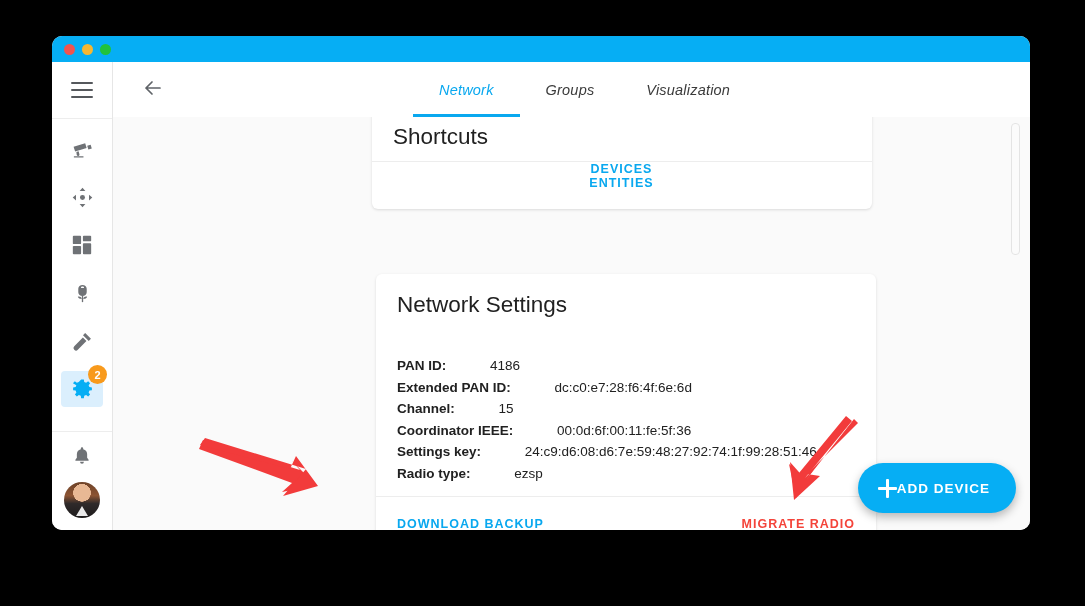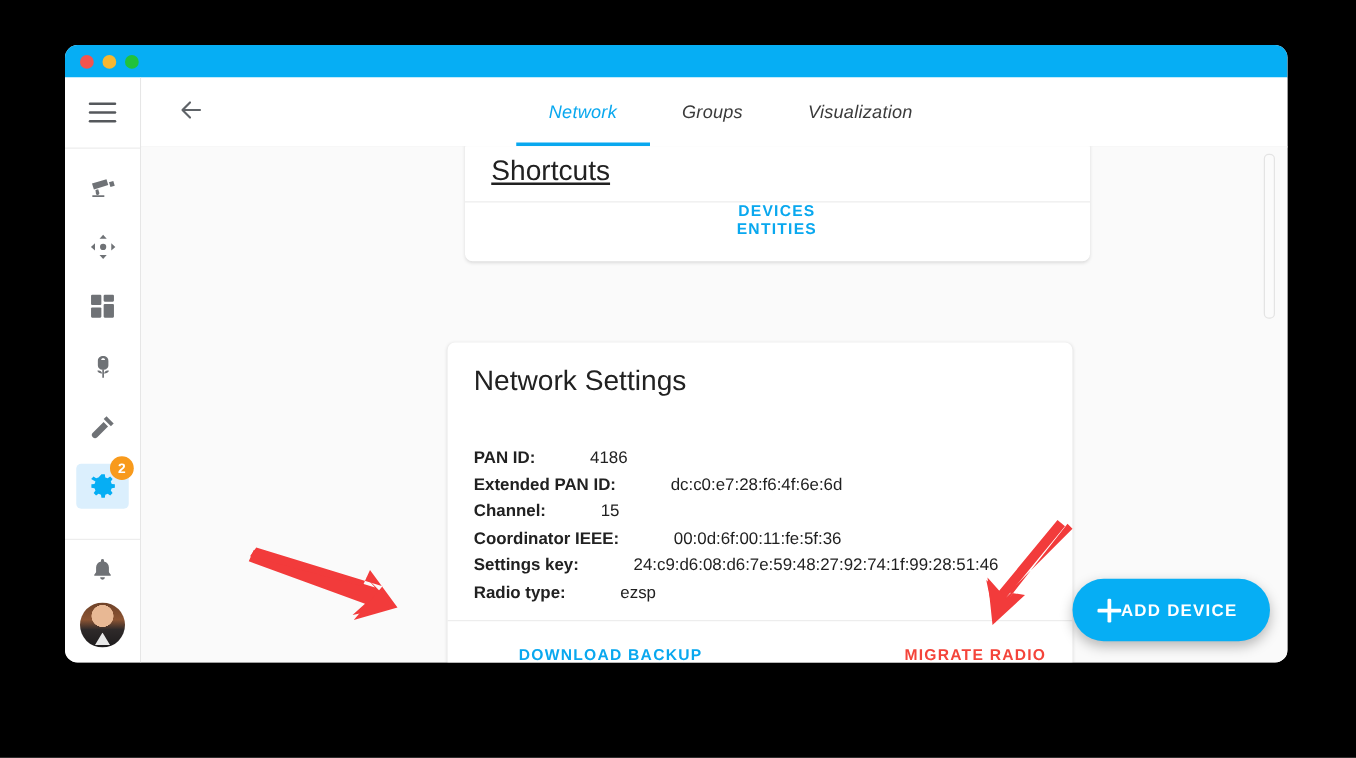--- a/index.html
+++ b/index.html
@@ -225,21 +225,20 @@
     top: -48px;
     width: 500px;
     height: 140px;
   }
   #card-shortcuts .card-title {
     position: absolute;
     left: 21px;
     top: 55px;
     font-size: 22.5px;
     color: #212121;
-    text-decoration: underline;
   }
   #shortcuts-actions {
     position: absolute;
     left: 0; right: 0; bottom: 0;
     height: 47px;
     border-top: 1px solid #ededed;
     display: flex;
     align-items: center;
     padding-left: 21px;
     flex-direction: column;
@@ -249,21 +248,21 @@
     font-weight: bold;
     letter-spacing: 1px;
     color: #09a8ef;
     margin-right: 22px;
     white-space: nowrap;
   }
   .text-btn.danger { color: #f4443a; }
 
   
   #card-network {
-    left: 245px;
+    left: 263px;
     top: 157px;
     width: 500px;
     height: 276px;
   }
   #card-network .card-title {
     position: absolute;
     left: 21px;
     top: 18px;
     font-size: 22.5px;
     color: #212121;
@@ -283,21 +282,21 @@
     position: absolute;
     left: 0; right: 0; bottom: 0;
     height: 54px;
     border-top: 1px solid #ededed;
     display: flex;
     align-items: center;
     justify-content: space-between;
     padding: 0 21px;
     box-sizing: border-box;
   }
-  #network-actions .text-btn { margin-right: 0; margin-left: 36px; }
+  #network-actions .text-btn { margin-right: 0; }
 
   
   #scrollbar-track {
     position: absolute;
     right: 10px;
     top: 6px;
     width: 7px;
     height: 130px;
     border-radius: 4px;
     border: 1px solid #e4e4e4;

